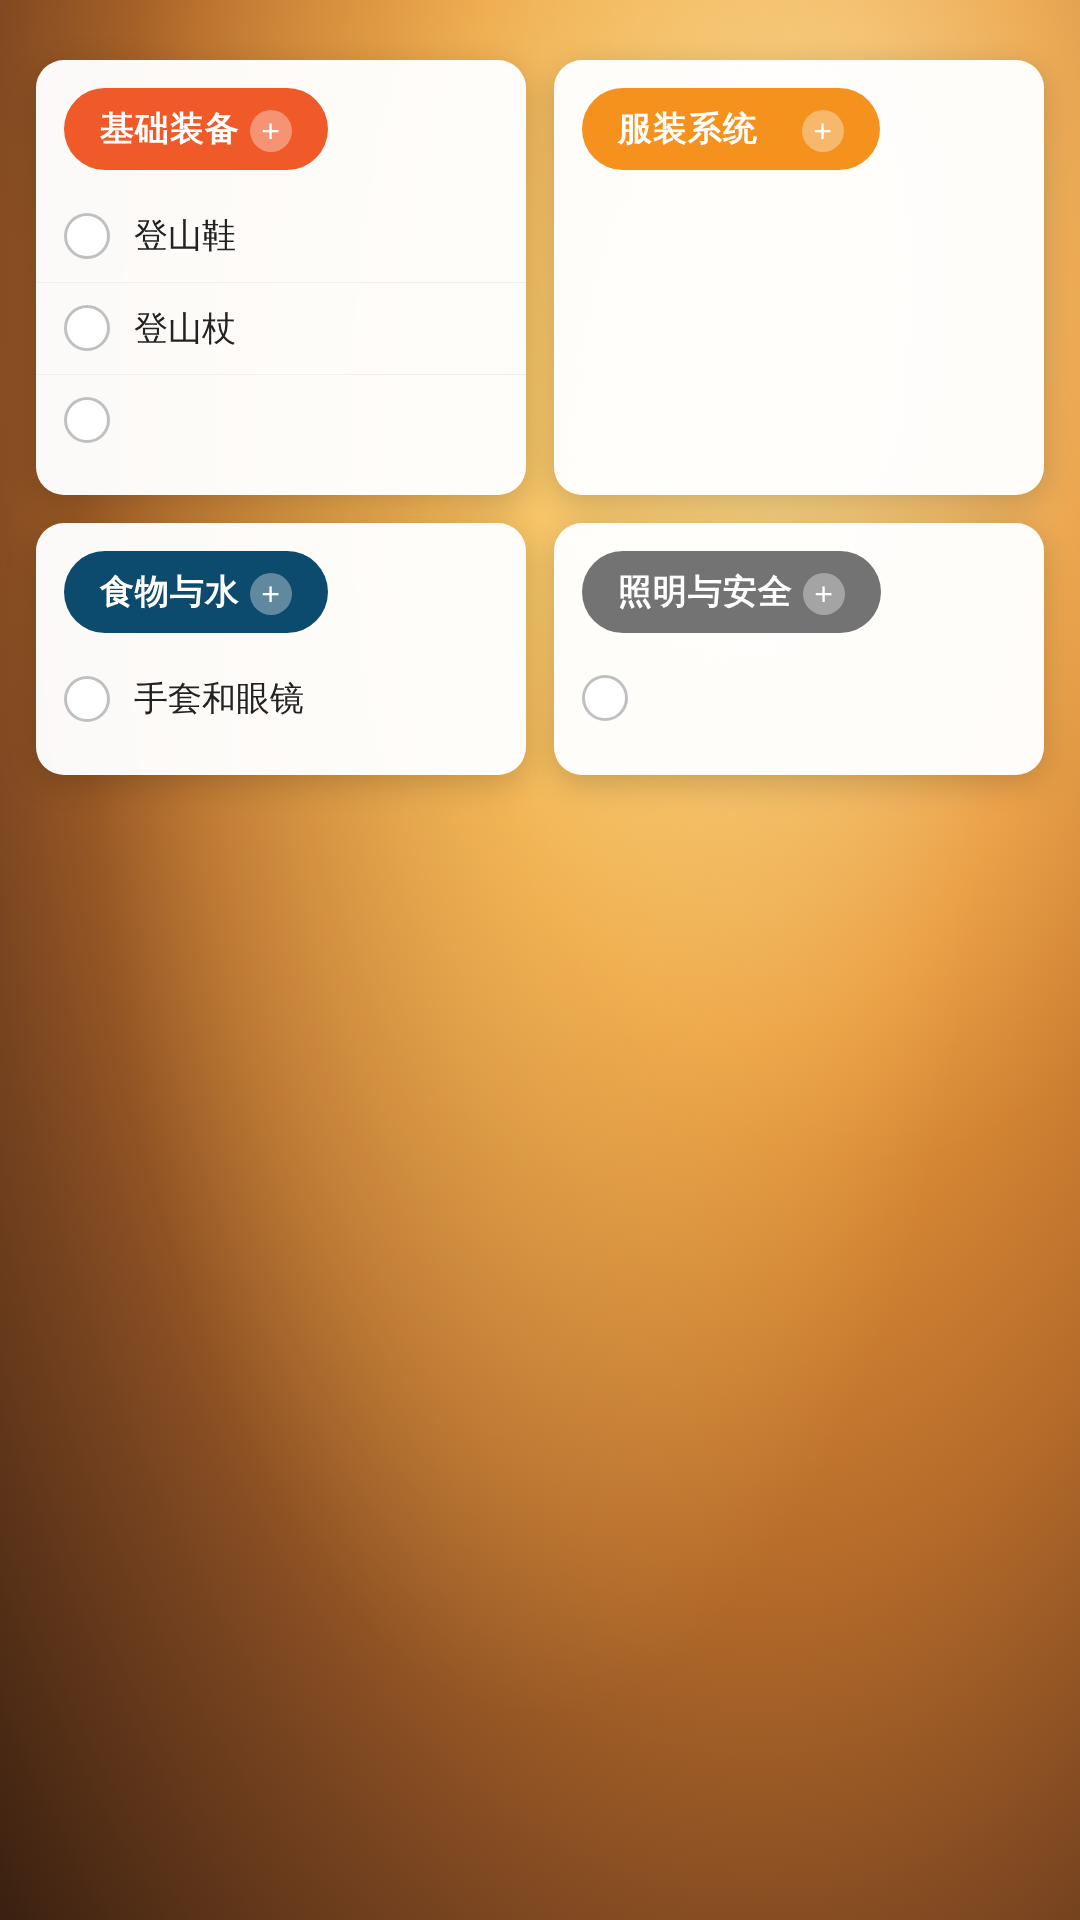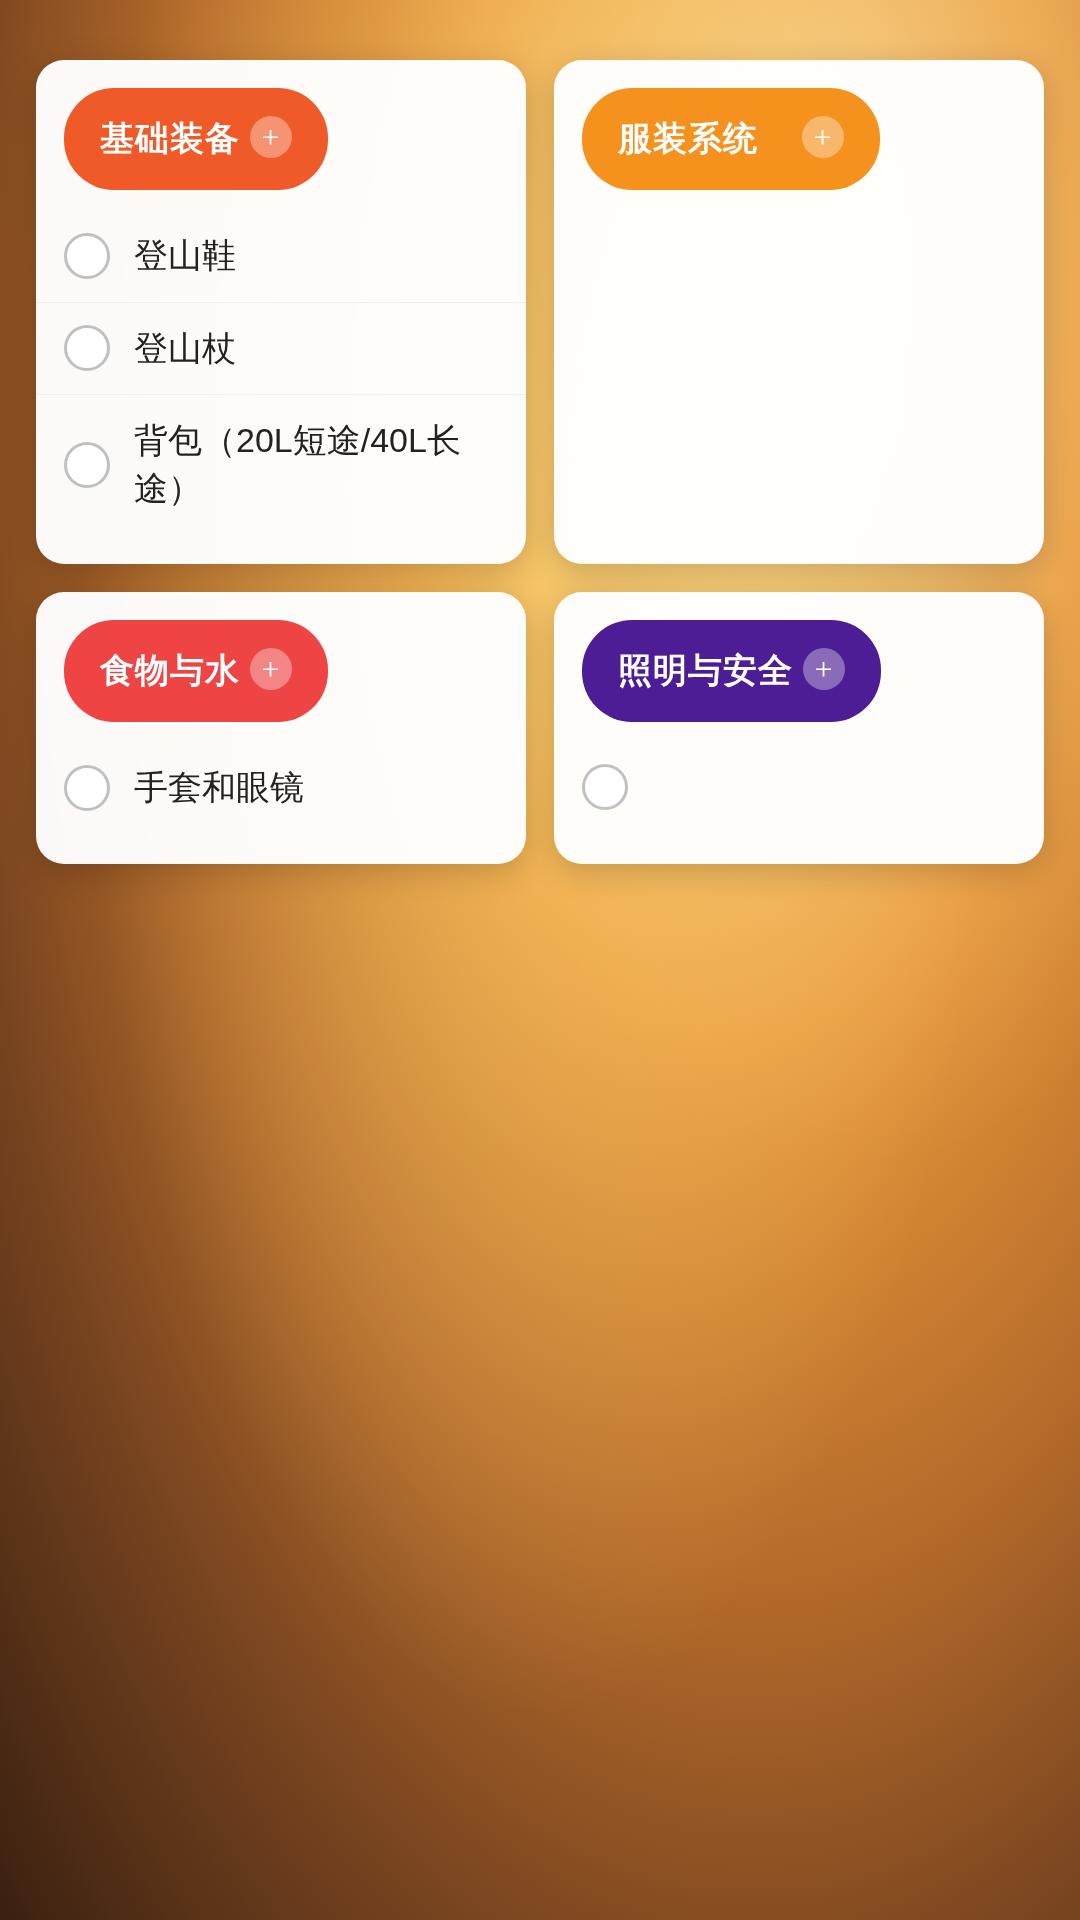--- a/index.html
+++ b/index.html
@@ -51,49 +51,48 @@
 
     .card-header {
       display: flex;
       justify-content: flex-start;
       padding: 28px 28px 10px 28px;
     }
 
     .category-btn {
       border: none;
       border-radius: 50px;
-      padding: 28px 36px;
+      padding: 18px 36px;
       font-size: 34px;
       font-weight: 700;
       color: #fff;
       cursor: pointer;
       display: flex;
-      align-items: flex-start;
+      align-items: flex-end;
       gap: 10px;
       letter-spacing: 1px;
-      font-family: Liberation Serif, serif;
     }
 
     .category-btn .plus {
       font-size: 32px;
       font-weight: 400;
       background: rgba(255,255,255,0.35);
       border-radius: 50%;
       width: 42px;
       height: 42px;
       display: flex;
       align-items: center;
       justify-content: center;
       flex-shrink: 0;
     }
 
     .btn-red    { background: #f05a28; }
     .btn-orange { background: #f5921e; gap: 44px; }
-    .btn-blue   { background: #ef4444; }
-    .btn-green  { background: #4c1d95; }
+    .btn-blue   { background: #0c4a6e; }
+    .btn-green  { background: #737373; }
 
     .item-list {
       margin-top: 10px;
     }
 
     .item-row {
       display: flex;
       align-items: center;
       gap: 24px;
       padding: 22px 28px;
@@ -137,21 +136,20 @@
         <div class="item-row">
           <div class="radio-circle"></div>
           <span class="item-label">登山鞋</span>
         </div>
         <div class="item-row">
           <div class="radio-circle"></div>
           <span class="item-label">登山杖</span>
         </div>
         <div class="item-row">
           <div class="radio-circle"></div>
-          <span class="item-label">背包（20L短途/40L长途）</span>
         </div>
       </div>
     </div>
     <div class="card">
       <div class="card-header">
         <button class="category-btn btn-orange">
           <span>服装系统</span>
           <span class="plus">+</span>
         </button>
       </div>

